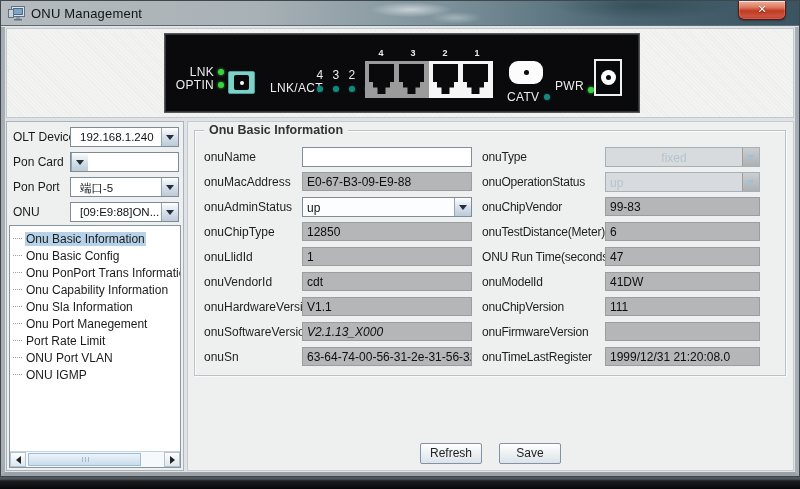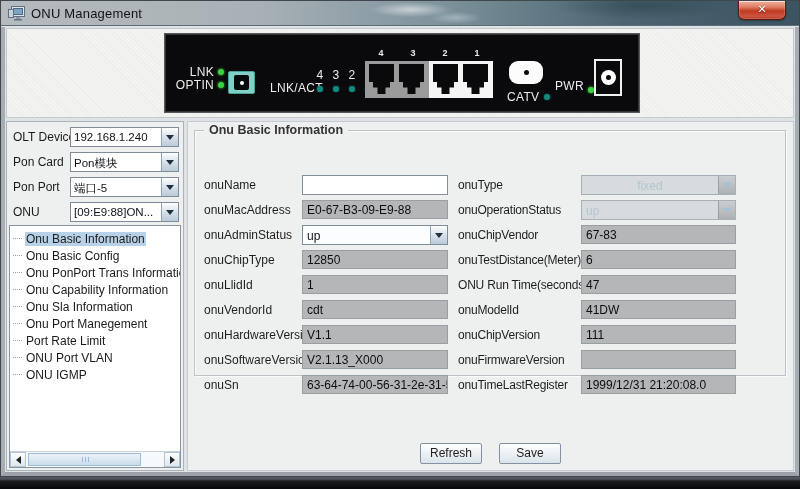--- a/index.html
+++ b/index.html
@@ -67,21 +67,21 @@
   .fp-pwr-label { position:absolute; left:389px; top:44px; display:flex; align-items:flex-end; gap:4px; }
   .fp-pwr-jack { position:absolute; left:428px; top:24px; width:28px; height:37px; border:2px solid #f0f0f0; background:#07090a; }
   .fp-pwr-jack .ring { position:absolute; left:50%; top:50%; width:15px; height:15px; margin:-7.5px 0 0 -7.5px; background:#fff; border-radius:50%; }
   .fp-pwr-jack .pin { position:absolute; left:50%; top:50%; width:5px; height:5px; margin:-2.5px 0 0 -2.5px; background:#0a0a0c; border-radius:50%; }
 
   
   .left-panel { position:absolute; left:1px; top:94px; width:178px; bottom:1px; background:#eef0ef; border:1px solid #aab3b9; }
   .selector-row { display:flex; align-items:center; height:20px; margin:5px 4px 0 6px; }
   .selector-row .sel-label { width:57px; font-size:12px; color:#1a1a1a; white-space:nowrap; }
   .combo { display:flex; width:109px; height:20px; border:1px solid #7e8c99; background:#fff; cursor:pointer; }
-  .combo .cb-value { flex:1; font-size:11.5px; color:#101418; padding:3px 3px 0 3px; overflow:hidden; white-space:nowrap; }
+  .combo .cb-value { flex:1; font-size:11.5px; color:#101418; padding:3px 3px 0 9px; overflow:hidden; white-space:nowrap; }
   .cb-btn, .cs-btn { width:17px; background:linear-gradient(#fefefe,#d3dee8 55%,#bccbd9); border-left:1px solid #93a5b5; display:flex; justify-content:center; align-items:center; }
   .tri-down { width:0; height:0; border:4px solid transparent; border-top:5px solid #22303e; margin-top:5px; }
 
   .tree { position:absolute; left:2px; top:103px; right:2px; bottom:2px; background:#fff; border:1px solid #8795a0; overflow:hidden; }
   .tree-items { padding-top:4px; }
   .tree-item { height:17px; line-height:16px; padding-left:15px; position:relative; white-space:nowrap; cursor:pointer; }
   .tree-item::before { content:""; position:absolute; left:3px; top:8px; width:9px; border-top:1px dotted #9aa4ab; }
   .tree-item .ti-label { font-size:12px; color:#1b1b1b; padding:0 1px; }
   .tree-item.selected .ti-label { background:#b7d2e8; }
   .hscroll { position:absolute; left:0; right:0; bottom:0; height:16px; background:#f2f6f9; border-top:1px solid #ccd3d8; display:flex; }
@@ -90,24 +90,24 @@
   .tri-right { width:0; height:0; border:4px solid transparent; border-left:5px solid #222; margin-left:4px; }
   .hs-track { flex:1; position:relative; background:#f6f9fb; }
   .hs-thumb { position:absolute; left:2px; top:1px; bottom:1px; width:82%; background:linear-gradient(#ecf3f9,#c9dcec); border:1px solid #9fbcd6; cursor:grab; }
   .hs-thumb::after { content:""; position:absolute; left:50%; top:3px; bottom:3px; width:1px; background:#9fbcd6; box-shadow:-3px 0 0 #9fbcd6, 3px 0 0 #9fbcd6; }
 
   
   .main-panel { position:absolute; left:182px; top:94px; right:1px; bottom:1px; background:#eef0ef; border:1px solid #c5cbcf; }
   .groupbox { position:absolute; left:6px; top:8px; right:7px; height:246px; border:1px solid #bcc3c8;
     box-shadow:inset 1px 1px 0 #fafbfb, 1px 1px 0 #fafbfb; }
   .gb-title { position:absolute; top:-8px; left:9px; background:#eef0ef; padding:0 5px; font-size:12.5px; font-weight:bold; color:#333; }
-  .form-rows { position:absolute; left:3px; top:13px; right:3px;margin-top:28px; }
+  .form-rows { position:absolute; left:3px; top:13px; right:3px; }
   .form-row { display:flex; align-items:center; height:25px; }
   .f-label1 { width:104px; padding-left:6px; font-size:12px; color:#1e1e1e; white-space:nowrap; overflow:hidden; }
-  .f-ctl1 { width:146px; }
+  .f-ctl1 { width:170px; }
   .f-label2 { width:133px; padding-left:10px; font-size:12px; color:#1e1e1e; white-space:nowrap; overflow:hidden; letter-spacing:-.2px; }
   .f-ctl2 { width:155px; }
   .ctl-readonly { height:19px; line-height:18px; background:#b4b6b8; border:1px solid #989fa3; padding:0 4px; font-size:12px; color:#0e0e0e; overflow:hidden; white-space:nowrap; }
   .ctl-input input { width:100%; height:20px; border:1px solid #808f9a; background:#fff; padding:0 4px; font-size:12px; font-family:"Liberation Sans",sans-serif; }
   .ctl-select { display:flex; height:20px; border:1px solid #7e8c99; background:#fbfdfe; cursor:pointer; }
   .ctl-select .cs-value { flex:1; font-size:12px; color:#101418; padding:3px 4px 0 4px; overflow:hidden; white-space:nowrap; }
   .ctl-select.disabled { border-color:#a7b0b6; background:#d8dbdd; cursor:default; }
   .ctl-select.disabled .cs-value { color:#b3c5d1; }
   .ctl-select.disabled .cs-btn { background:linear-gradient(#caced0,#adb1b3); border-left-color:#9aa1a5; }
   .ctl-select.disabled .tri-down { border-top-color:#9fc2d8; }
@@ -221,21 +221,20 @@
           <div class="combo">
             <span class="cb-value">192.168.1.240</span>
             <span class="cb-btn">
               <i class="tri-down"></i>
             </span>
           </div>
         </div>
         <div class="selector-row">
           <span class="sel-label">Pon Card</span>
           <div class="combo">
-            <span class="cb-value">Pon模块</span>
             <span class="cb-btn">
               <i class="tri-down"></i>
             </span>
           </div>
         </div>
         <div class="selector-row">
           <span class="sel-label">Pon Port</span>
           <div class="combo">
             <span class="cb-value">端口-5</span>
             <span class="cb-btn">
@@ -343,21 +342,21 @@
 
                 <span class="ctl-select" style="display:flex;">
                   <span class="cs-value">up</span>
                   <span class="cs-btn">
                     <i class="tri-down"></i>
                   </span>
                 </span>
               </span>
               <span class="f-label2">onuChipVendor</span>
               <span class="f-ctl2">
-                <span class="ctl-readonly" style="display:block;">67-83</span>
+                <span class="ctl-readonly" style="display:block;">99-83</span>
 
               </span>
             </div>
             <div class="form-row">
               <span class="f-label1">onuChipType</span>
               <span class="f-ctl1">
 
                 <span class="ctl-readonly" style="display:block;">12850</span>
 
               </span>
@@ -403,21 +402,21 @@
               <span class="f-label2">onuChipVersion</span>
               <span class="f-ctl2">
                 <span class="ctl-readonly" style="display:block;">111</span>
 
               </span>
             </div>
             <div class="form-row">
               <span class="f-label1">onuSoftwareVersion</span>
               <span class="f-ctl1">
 
-                <span class="ctl-readonly" style="display:block;">V2.1.13_X000</span>
+                <span class="ctl-readonly" style="display:block;font-style:italic;">V2.1.13_X000</span>
 
               </span>
               <span class="f-label2">onuFirmwareVersion</span>
               <span class="f-ctl2">
                 <span class="ctl-readonly" style="display:block;"></span>
 
               </span>
             </div>
             <div class="form-row">
               <span class="f-label1">onuSn</span>

